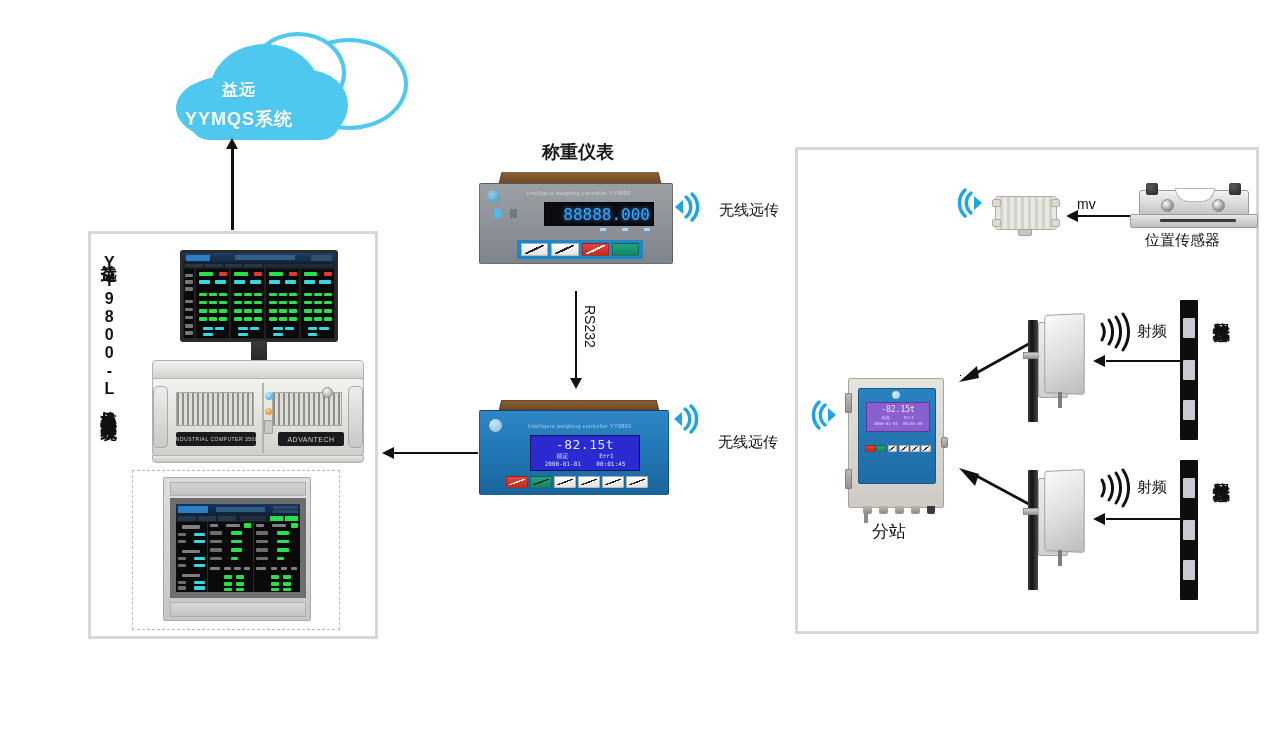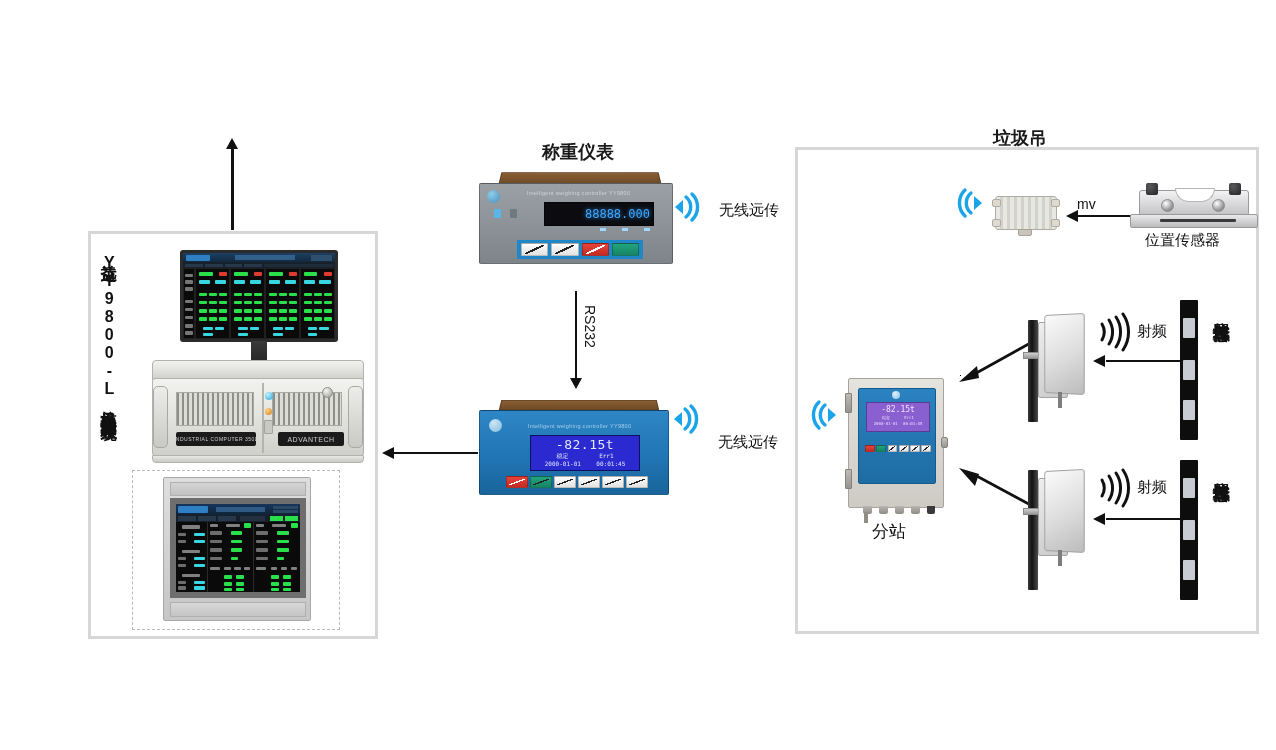--- a/index.html
+++ b/index.html
@@ -198,20 +198,30 @@
   .wifi { position:absolute; }
   .wifi svg { display:block; }
   .rf { position:absolute; }
   .rf svg { display:block; }
 </style>
 </head>
 <body>
 
 <div id="stage">
 
+  <div class="abs" id="cloud-group">
+    <div class="cloud-outline" style="left:118px; top:6px;  width:118px; height:92px;"></div>
+    <div class="cloud-outline" style="left:78px;  top:0px;  width:96px;  height:82px;"></div>
+    <div class="cloud-blob" style="left:4px;   top:44px; width:104px; height:64px;"></div>
+    <div class="cloud-blob" style="left:38px;  top:12px; width:110px; height:94px;"></div>
+    <div class="cloud-blob" style="left:96px;  top:38px; width:80px;  height:70px;"></div>
+    <div class="cloud-blob" style="left:18px;  top:70px; width:150px; height:38px; border-radius:19px;"></div>
+    <div class="cloud-label" style="left:-58px; top:48px; font-size:16px;">益远</div>
+    <div class="cloud-label" style="left:-58px; top:75px; font-size:18px;">YYMQS系统</div>
+  </div>
 
   <div class="arrow-line abs" style="left:231px; top:148px; width:3px; height:82px;"></div>
   <div class="arrow-head ah-up abs" style="left:226px; top:138px;"></div>
 
   <div class="panel-box abs" id="left-box"></div>
 
   <div class="vert-label" style="left:100px; top:252px; height:370px; font-size:16px;">益远YY9800-L垃圾吊自动定位称重计量管理系统</div>
 
   <div class="monitor-bezel abs" style="left:180px; top:250px; width:158px; height:92px;">
     <div class="monitor-screen">
@@ -433,21 +443,21 @@
 
   <div class="box-title abs" style="left:478px; top:140px; width:200px; font-size:18px;">称重仪表</div>
 
   <div class="instr-top abs" style="left:500px; top:170px; width:160px; height:16px; transform:perspective(300px) rotateX(42deg);"></div>
   <div class="instr-face face-gray abs" style="left:479px; top:183px; width:194px; height:81px;">
     <div class="abs" style="left:7px; top:6px; width:13px; height:13px; border-radius:50%; background:radial-gradient(circle at 35% 30%,#8fd4f5,#3b8fc2); opacity:.85;"></div>
     <div class="instr-brand abs" style="left:47px; top:6px; font-size:5.5px;">Intelligent weighing controller YY9800</div>
     <div class="abs" style="left:14px; top:25px; width:7px; height:9px; background:#56b8e8; border-radius:1px;"></div>
     <div class="abs" style="left:30px; top:25px; width:7px; height:9px; background:#6f7a80; border-radius:1px;"></div>
     <div class="led-display abs" style="left:64px; top:18px; width:110px; height:24px;">
-      <span class="seg" style="font-size:12px;">88888.000</span>
+      <span class="seg" style="font-size:16px;">88888.000</span>
     </div>
     <div class="abs" style="left:120px; top:44px; width:6px; height:3px; background:#9fd9ff;"></div>
     <div class="abs" style="left:142px; top:44px; width:6px; height:3px; background:#9fd9ff;"></div>
     <div class="abs" style="left:164px; top:44px; width:6px; height:3px; background:#9fd9ff;"></div>
     <div class="keypad abs" style="left:37px; top:56px; width:126px; height:19px;">
       <div class="key key-w">
           <span class="key-slash"></span>
         </div>
       <div class="key key-w">
           <span class="key-slash"></span>
@@ -515,21 +525,20 @@
   <div class="wifi abs" style="left:670px; top:402px;">
     <svg width="34" height="34" viewBox="0 0 34 34">
       <path d="M4 17 L12 10 L12 24 Z" fill="#1ba4e8"></path>
       <path d="M15 7 A13 13 0 0 1 15 27" stroke="#1ba4e8" stroke-width="3.4" fill="none" stroke-linecap="round"></path>
       <path d="M21 4 A18 18 0 0 1 21 30" stroke="#1ba4e8" stroke-width="3.4" fill="none" stroke-linecap="round"></path>
     </svg>
   </div>
   <div class="lbl lbl-b abs" style="left:718px; top:433px; font-size:15px;">无线远传</div>
 
   <div class="panel-box abs" id="right-box"></div>
-  <div class="box-title abs" style="left:930px; top:126px; width:180px; font-size:18px;">垃圾吊</div>
 
   <div class="wifi abs" style="left:952px; top:186px;">
     <svg width="34" height="34" viewBox="0 0 34 34">
       <path d="M30 17 L22 10 L22 24 Z" fill="#1ba4e8"></path>
       <path d="M19 7 A13 13 0 0 0 19 27" stroke="#1ba4e8" stroke-width="3.4" fill="none" stroke-linecap="round"></path>
       <path d="M13 4 A18 18 0 0 0 13 30" stroke="#1ba4e8" stroke-width="3.4" fill="none" stroke-linecap="round"></path>
     </svg>
   </div>
 
   <div class="wtx abs" style="left:995px; top:196px; width:62px; height:34px;">

